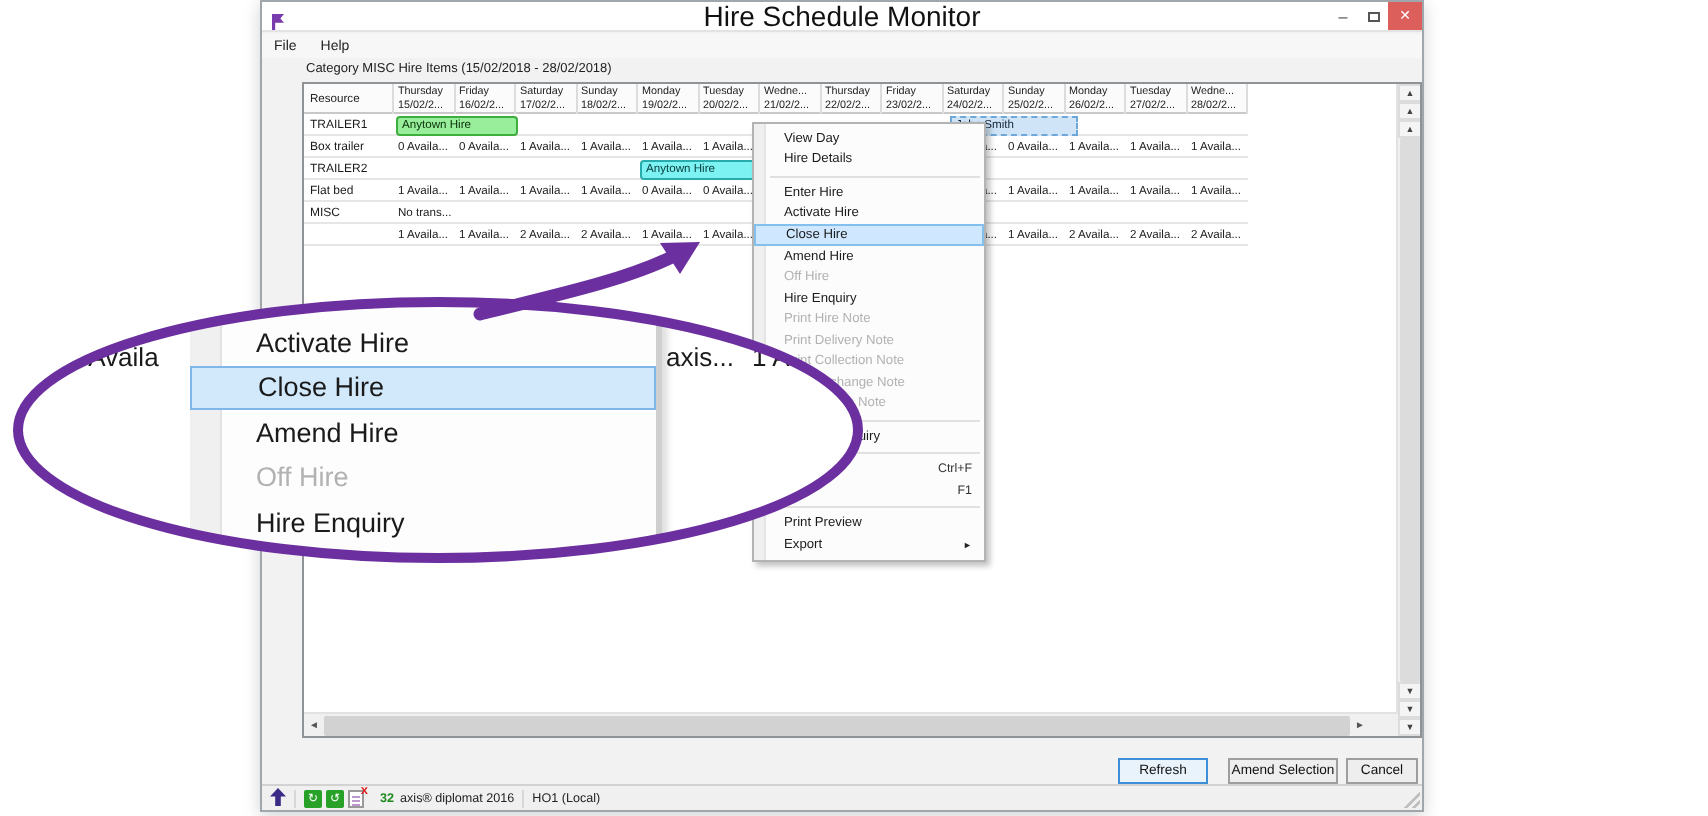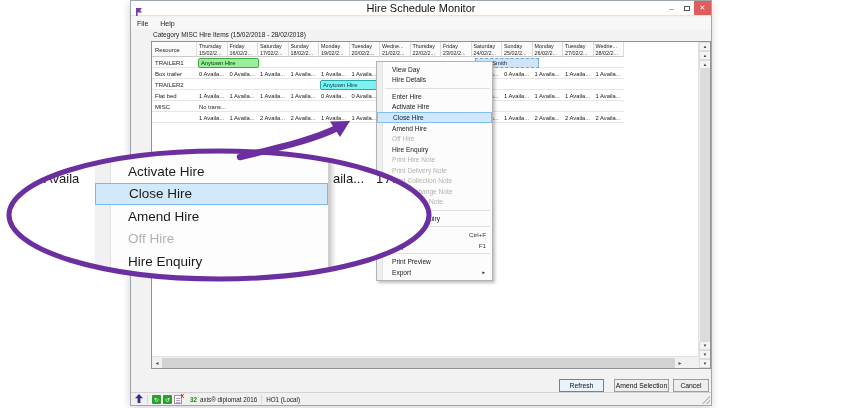--- a/index.html
+++ b/index.html
@@ -7,21 +7,21 @@
        font-family:"Liberation Sans", sans-serif;-webkit-font-smoothing:antialiased;}
   *{box-sizing:border-box;}
   .nw{white-space:nowrap;}
 
   
   .appwin{position:absolute;left:130px;top:0;width:582px;height:406px;background:#f2f2f2;
           border:1px solid #9fa7ad;box-shadow:0 2px 8px rgba(0,0,0,.18);}
   .titlebar{position:absolute;left:0;top:0;right:0;height:15px;background:#ffffff;
             border-bottom:1px solid #e3e3e3;display:flex;align-items:center;}
   .win-icon{width:9px;height:10px;margin:0 4px 0 4px;display:inline-block;}
-  .title-text{position:absolute;left:0;right:0;text-align:center;font-size:11px;color:#111;}
+  .title-text{position:absolute;left:0;right:0;text-align:center;font-size:14px;color:#111;}
   .win-controls{position:absolute;right:0;top:0;height:15px;display:flex;}
   .win-btn{width:15px;height:14px;display:flex;align-items:center;justify-content:center;
            font-size:8px;color:#444;cursor:default;}
   .win-btn.close{width:17px;background:#dd5f5c;color:#fff;font-size:7px;}
   .maxglyph{width:6px;height:5px;border:1px solid #555;display:inline-block;}
 
   .menubar{position:absolute;left:0;top:16px;right:0;height:12px;background:#f7f7f7;
            display:flex;align-items:center;font-size:7px;color:#222;}
   .menubar span{padding:0 6px;}
 
@@ -373,21 +373,21 @@
         <div class="mag-item nw">Enter Hire</div>
         <div class="mag-item nw">Activate Hire</div>
         <div class="mag-item nw highlighted">Close Hire</div>
         <div class="mag-item nw">Amend Hire</div>
         <div class="mag-item nw disabled">Off Hire</div>
         <div class="mag-item nw">Hire Enquiry</div>
       </div>
     <div id="magfrags">
         <div class="mag-frag nw" style="left: 8px;">u...</div>
         <div class="mag-frag nw" style="left: 34px;">1 Availa</div>
-        <div class="mag-frag nw" style="left: 333px;">aila...</div>
+        <div class="mag-frag nw" style="left: 333px;">axis...</div>
         <div class="mag-frag nw" style="left: 376px;">1 Availa</div>
       </div>
   </div>
   <svg class="callout-svg" width="460" height="300">
     <ellipse cx="219" cy="215" rx="210" ry="64" fill="none" stroke="#6b2f9f" stroke-width="5"></ellipse>
     <path d="M240,157 C285,146 315,139 337,128" fill="none" stroke="#6b2f9f" stroke-width="6.5" stroke-linecap="round"></path>
     <polygon points="350,121 340,137 330,121.5" fill="#6b2f9f"></polygon>
   </svg>
 </div>
 

